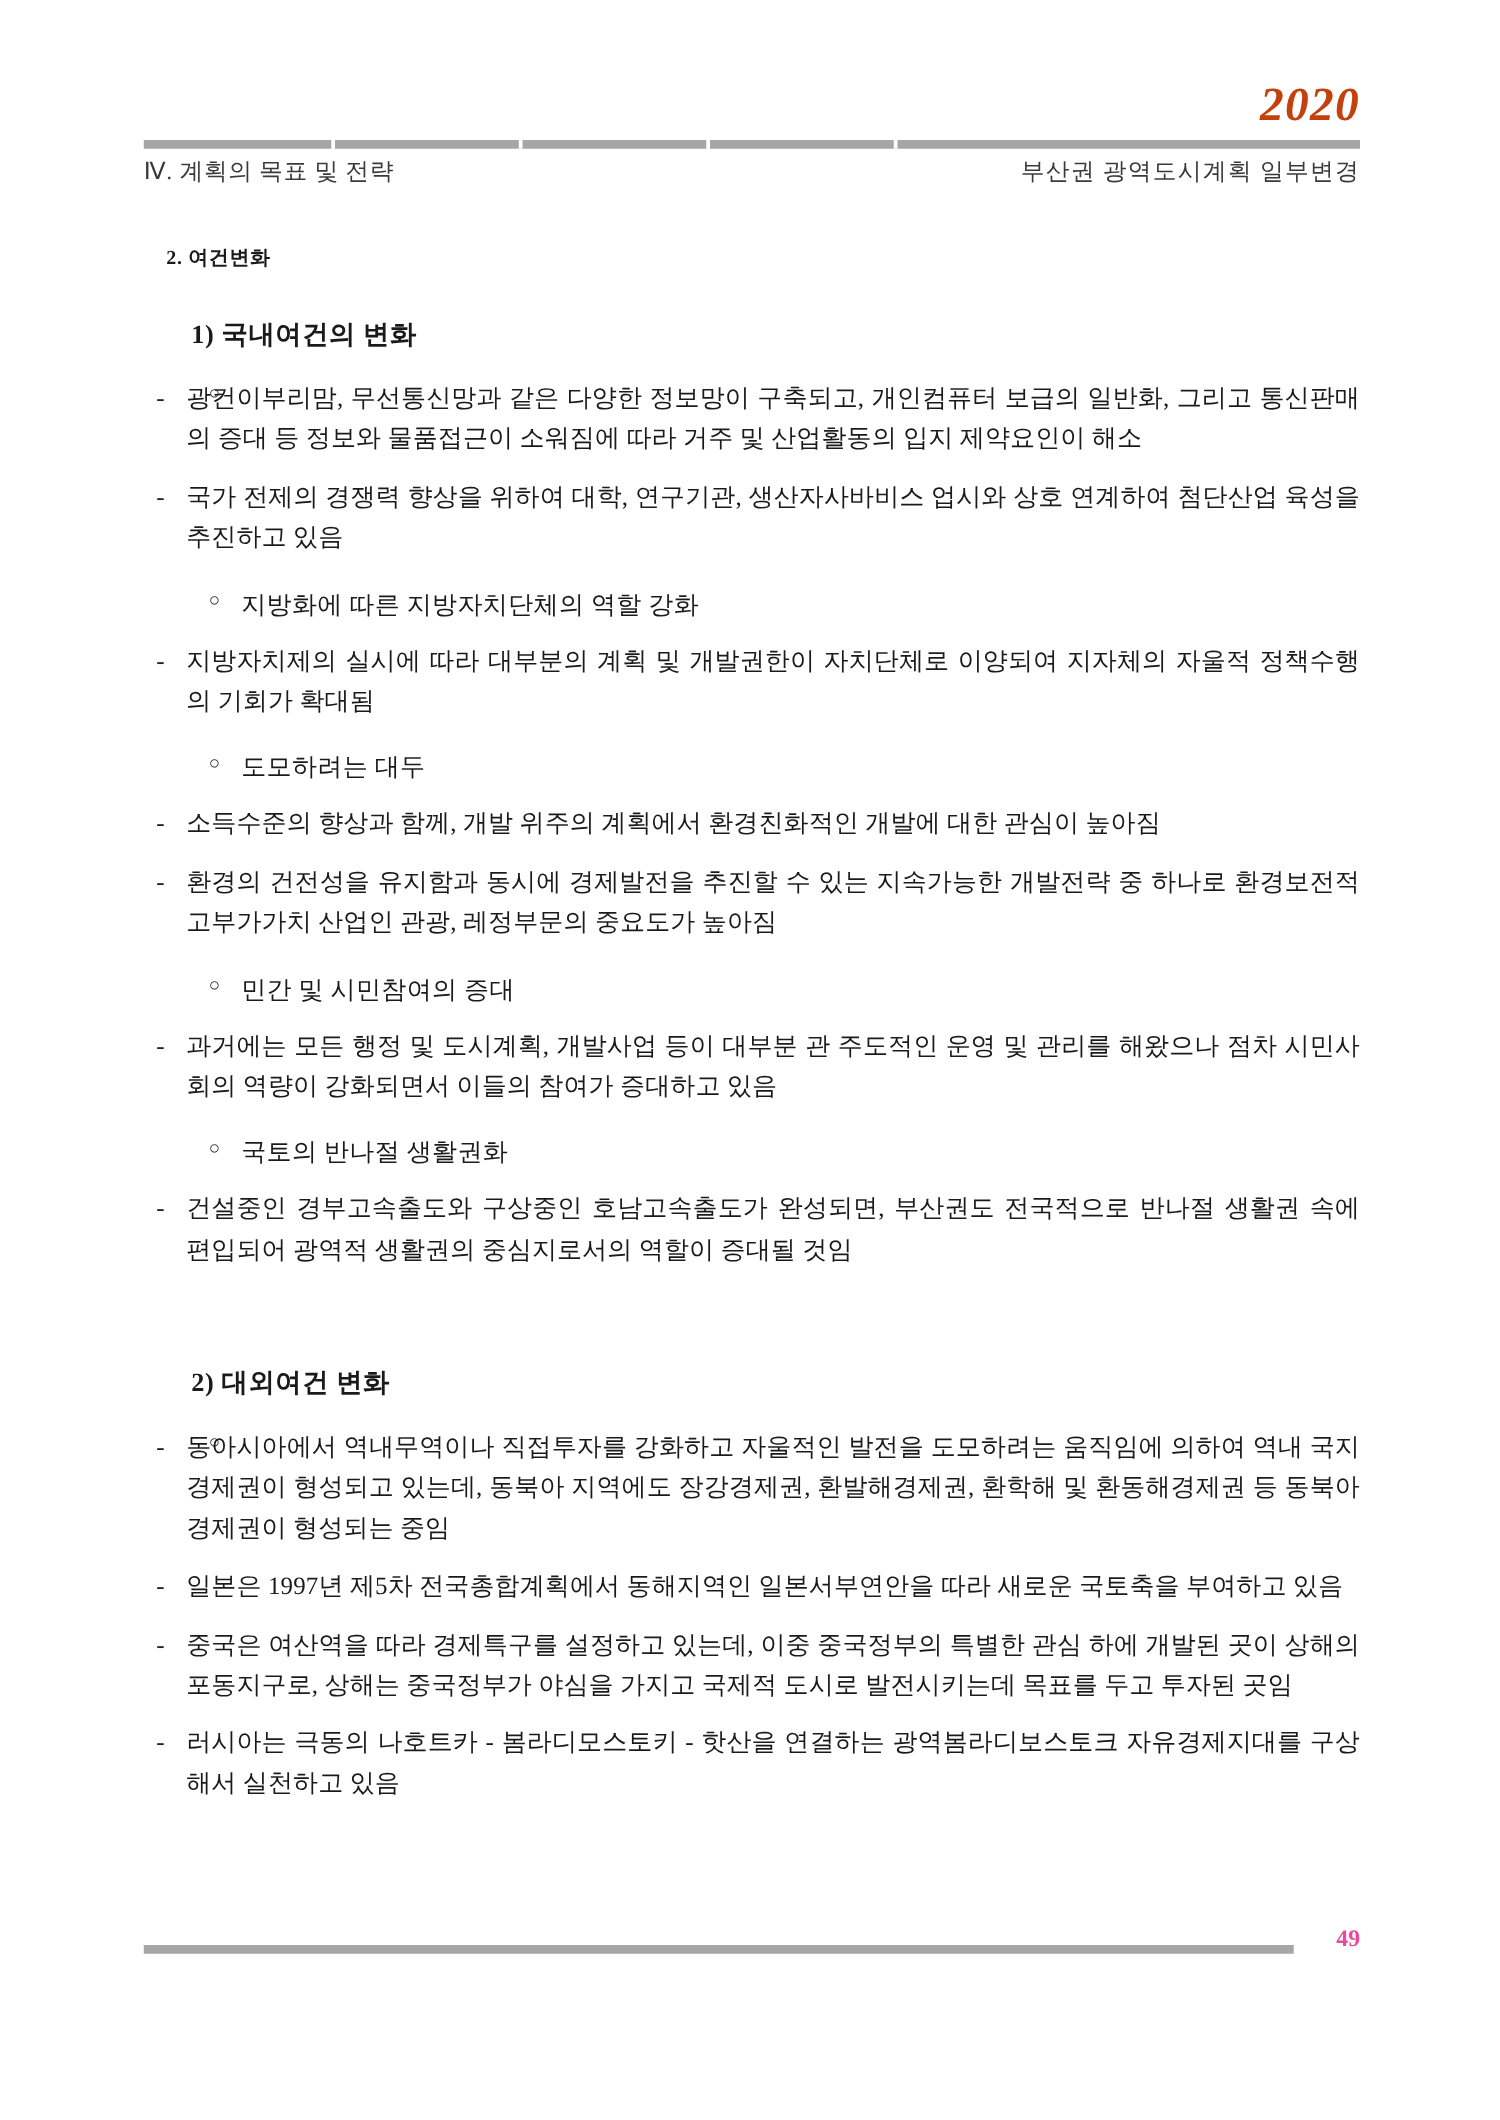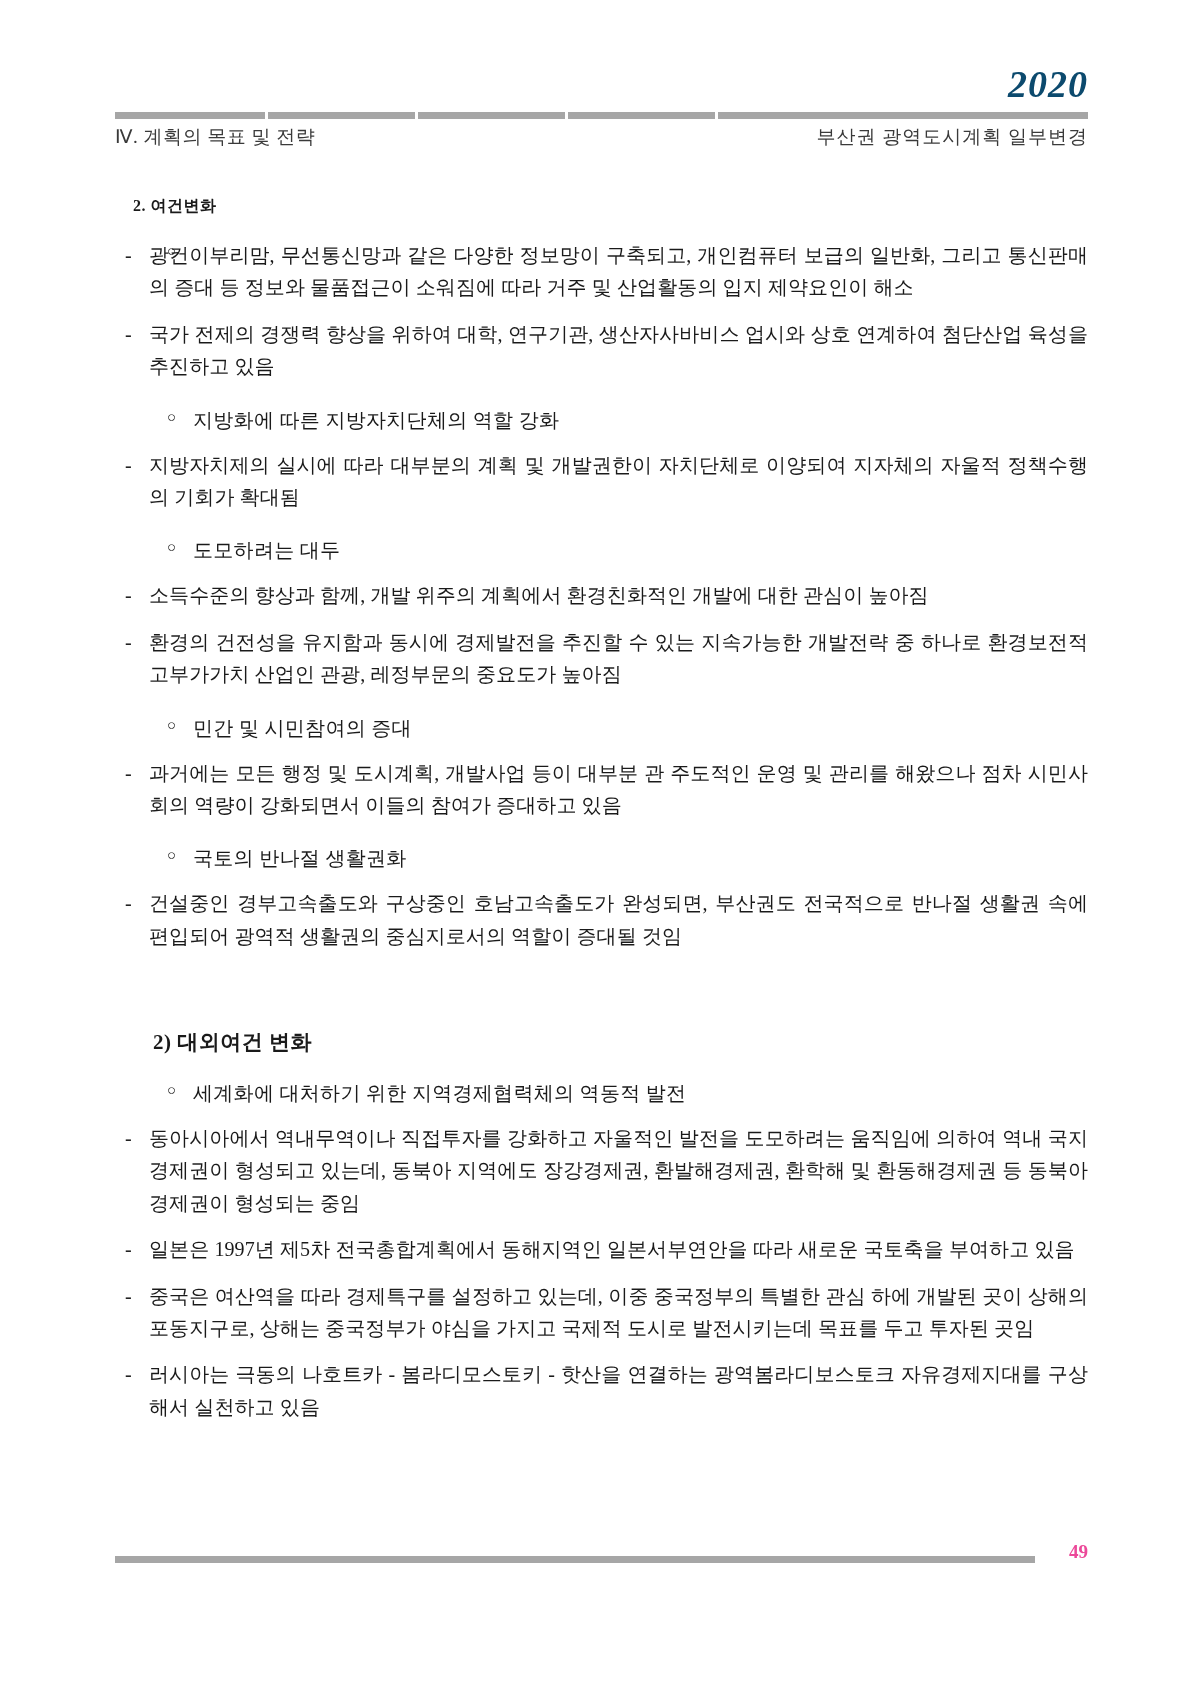--- a/index.html
+++ b/index.html
@@ -24,21 +24,21 @@
 
   
   .year-mark {
     position: absolute;
     top: 62px;
     right: 112px;
     font-family: "Liberation Serif", serif;
     font-style: italic;
     font-weight: bold;
     font-size: 38px;
-    color: #0c4a6e;
+    color: #c2410c;
     letter-spacing: 1px;
   }
   .header-rule {
     position: absolute;
     left: 115px;
     right: 112px;
     top: 112px;
     height: 7px;
     background: #a6a6a6;
   }
@@ -156,20 +156,21 @@
 
   <div class="header-row">
     <div class="header-left">Ⅳ. 계획의 목표 및 전략</div>
     <div class="header-right">부산권 광역도시계획 일부변경</div>
   </div>
 
   <div class="content">
 
     <h2 class="sec-title">2. 여건변화</h2>
 
+    <h3 class="sub-title">1) 국내여건의 변화</h3>
 
     <div class="lvl1">
       <span class="mark">○</span>
     </div>
     <div class="lvl2">
       <span class="mark">-</span>
       <span class="txt">광컨이부리맘, 무선통신망과 같은 다양한 정보망이 구축되고, 개인컴퓨터 보급의 일반화, 그리고 통신판매의 증대 등 정보와 물품접근이 소워짐에 따라 거주 및 산업활동의 입지 제약요인이 해소</span>
     </div>
     <div class="lvl2">
       <span class="mark">-</span>
@@ -215,21 +216,20 @@
       <span class="mark">-</span>
       <span class="txt">건설중인 경부고속출도와 구상중인 호남고속출도가 완성되면, 부산권도 전국적으로 반나절 생활권 속에 편입되어  광역적 생활권의 중심지로서의 역할이 증대될 것임</span>
     </div>
 
     <div class="gap-block"></div>
 
     <h3 class="sub-title">2) 대외여건 변화</h3>
 
     <div class="lvl1">
       <span class="mark">○</span>
-      <span class="txt">세계화에 대처하기 위한 지역경제협력체의 역동적 발전</span>
     </div>
     <div class="lvl2">
       <span class="mark">-</span>
       <span class="txt">동아시아에서 역내무역이나 직접투자를 강화하고 자울적인 발전을 도모하려는 움직임에 의하여 역내 국지경제권이 형성되고 있는데, 동북아 지역에도 장강경제권, 환발해경제권, 환학해 및 환동해경제권 등 동북아 경제권이 형성되는 중임</span>
     </div>
     <div class="lvl2">
       <span class="mark">-</span>
       <span class="txt">일본은 1997년 제5차 전국총합계획에서 동해지역인 일본서부연안을 따라 새로운 국토축을 부여하고 있음</span>
     </div>
     <div class="lvl2">

